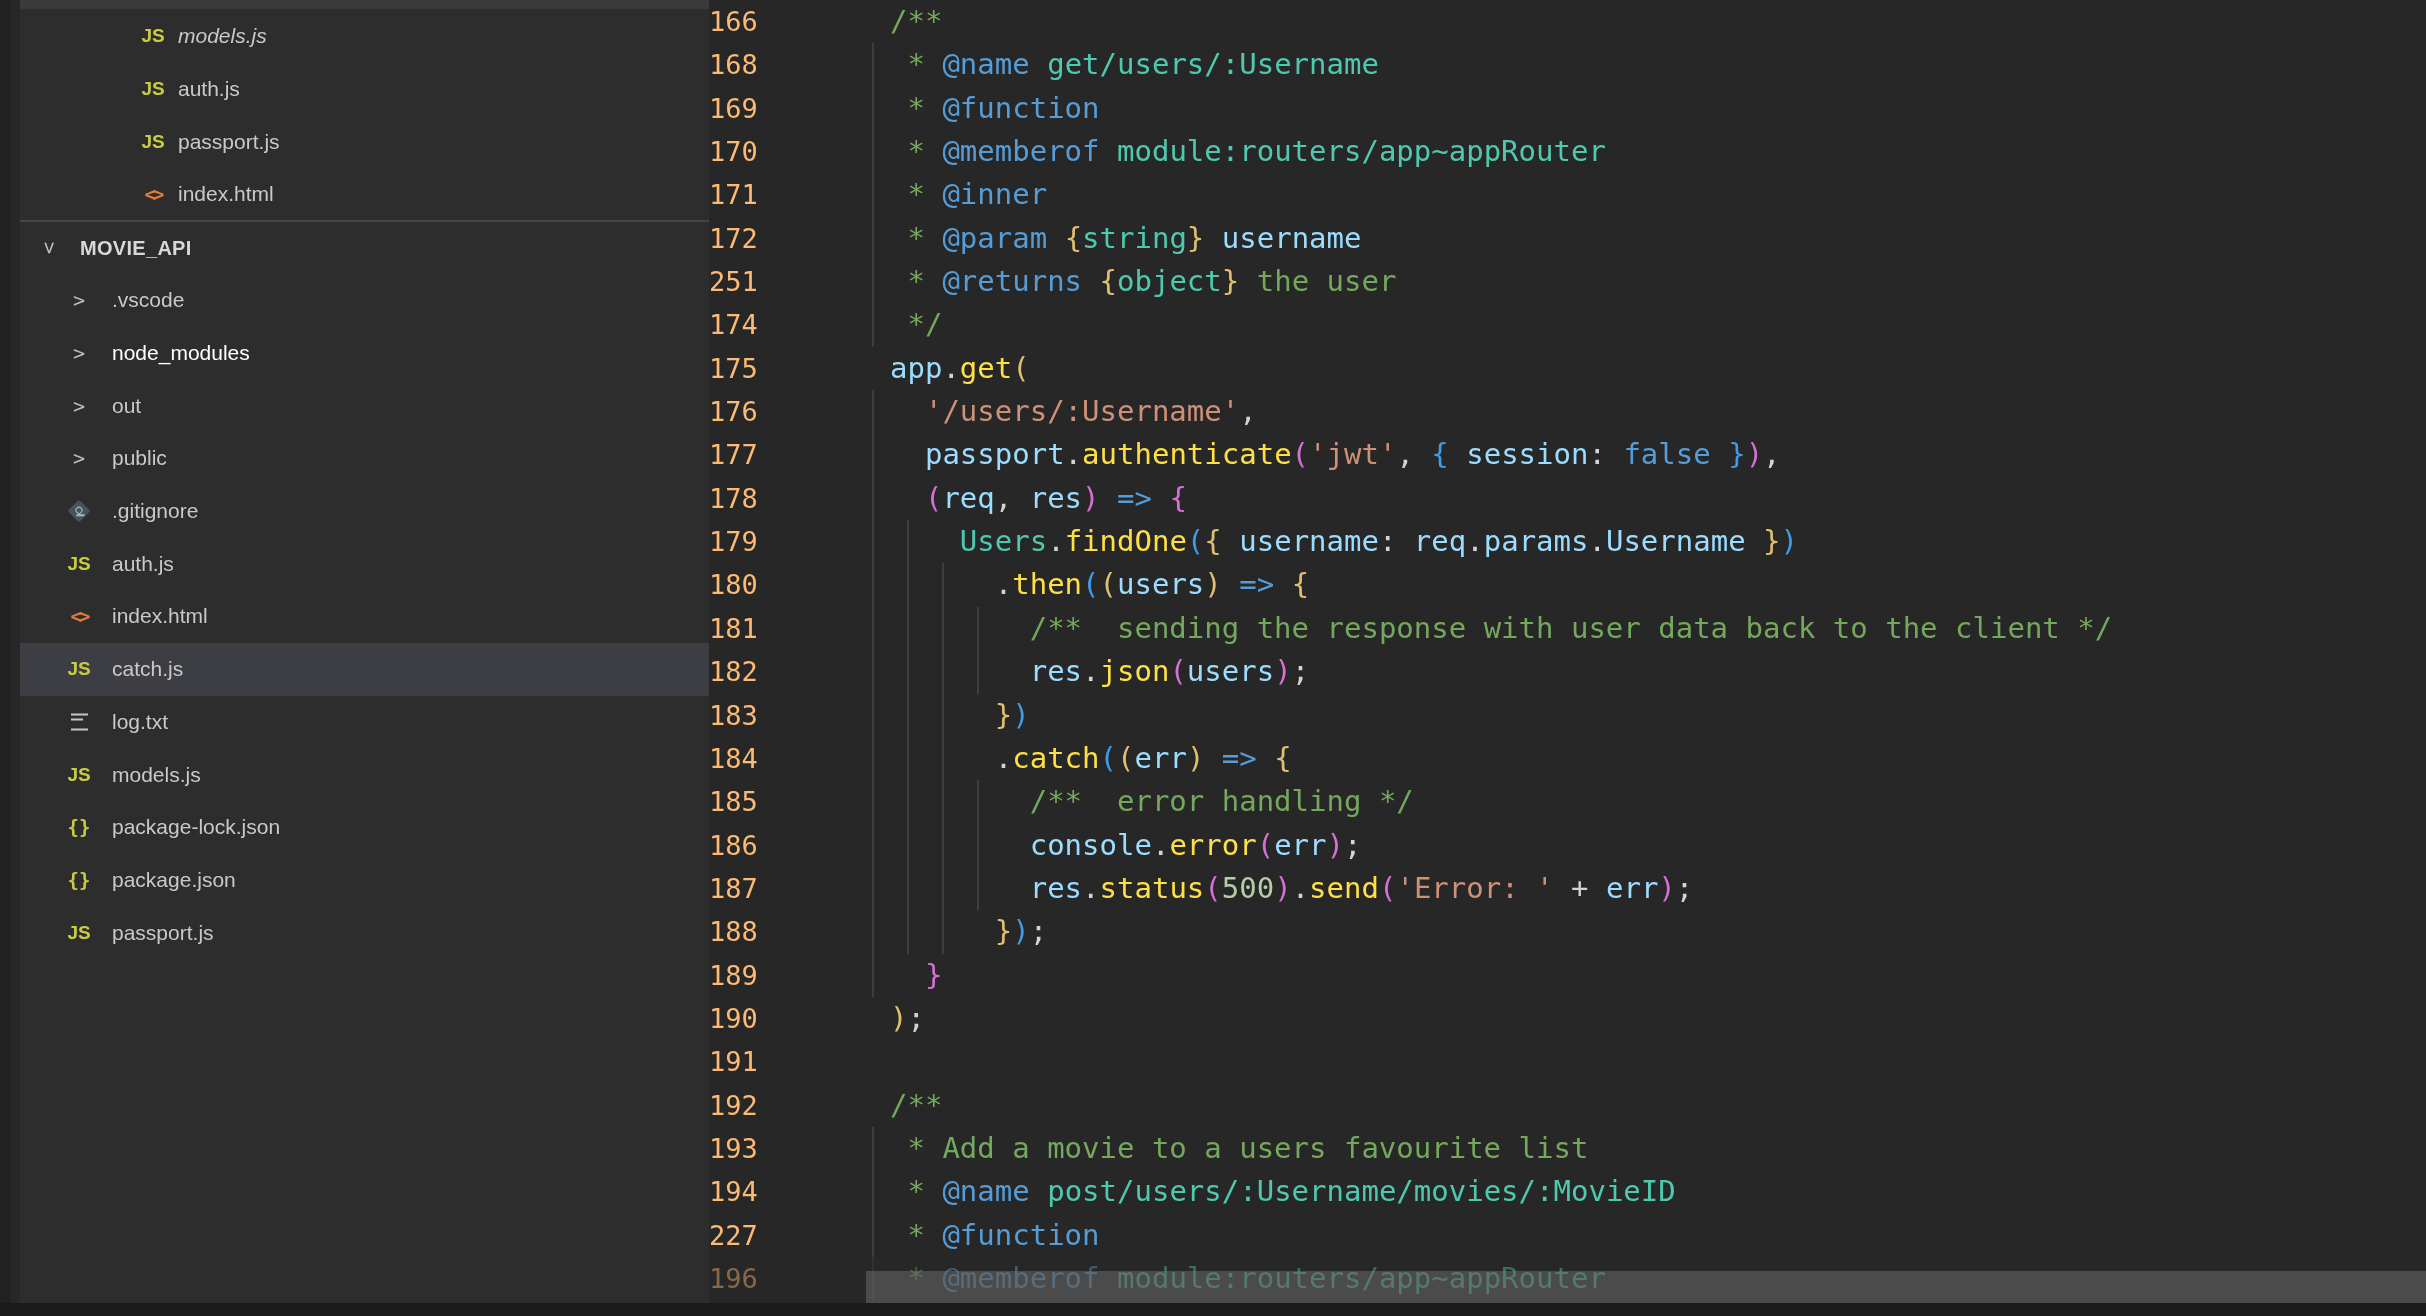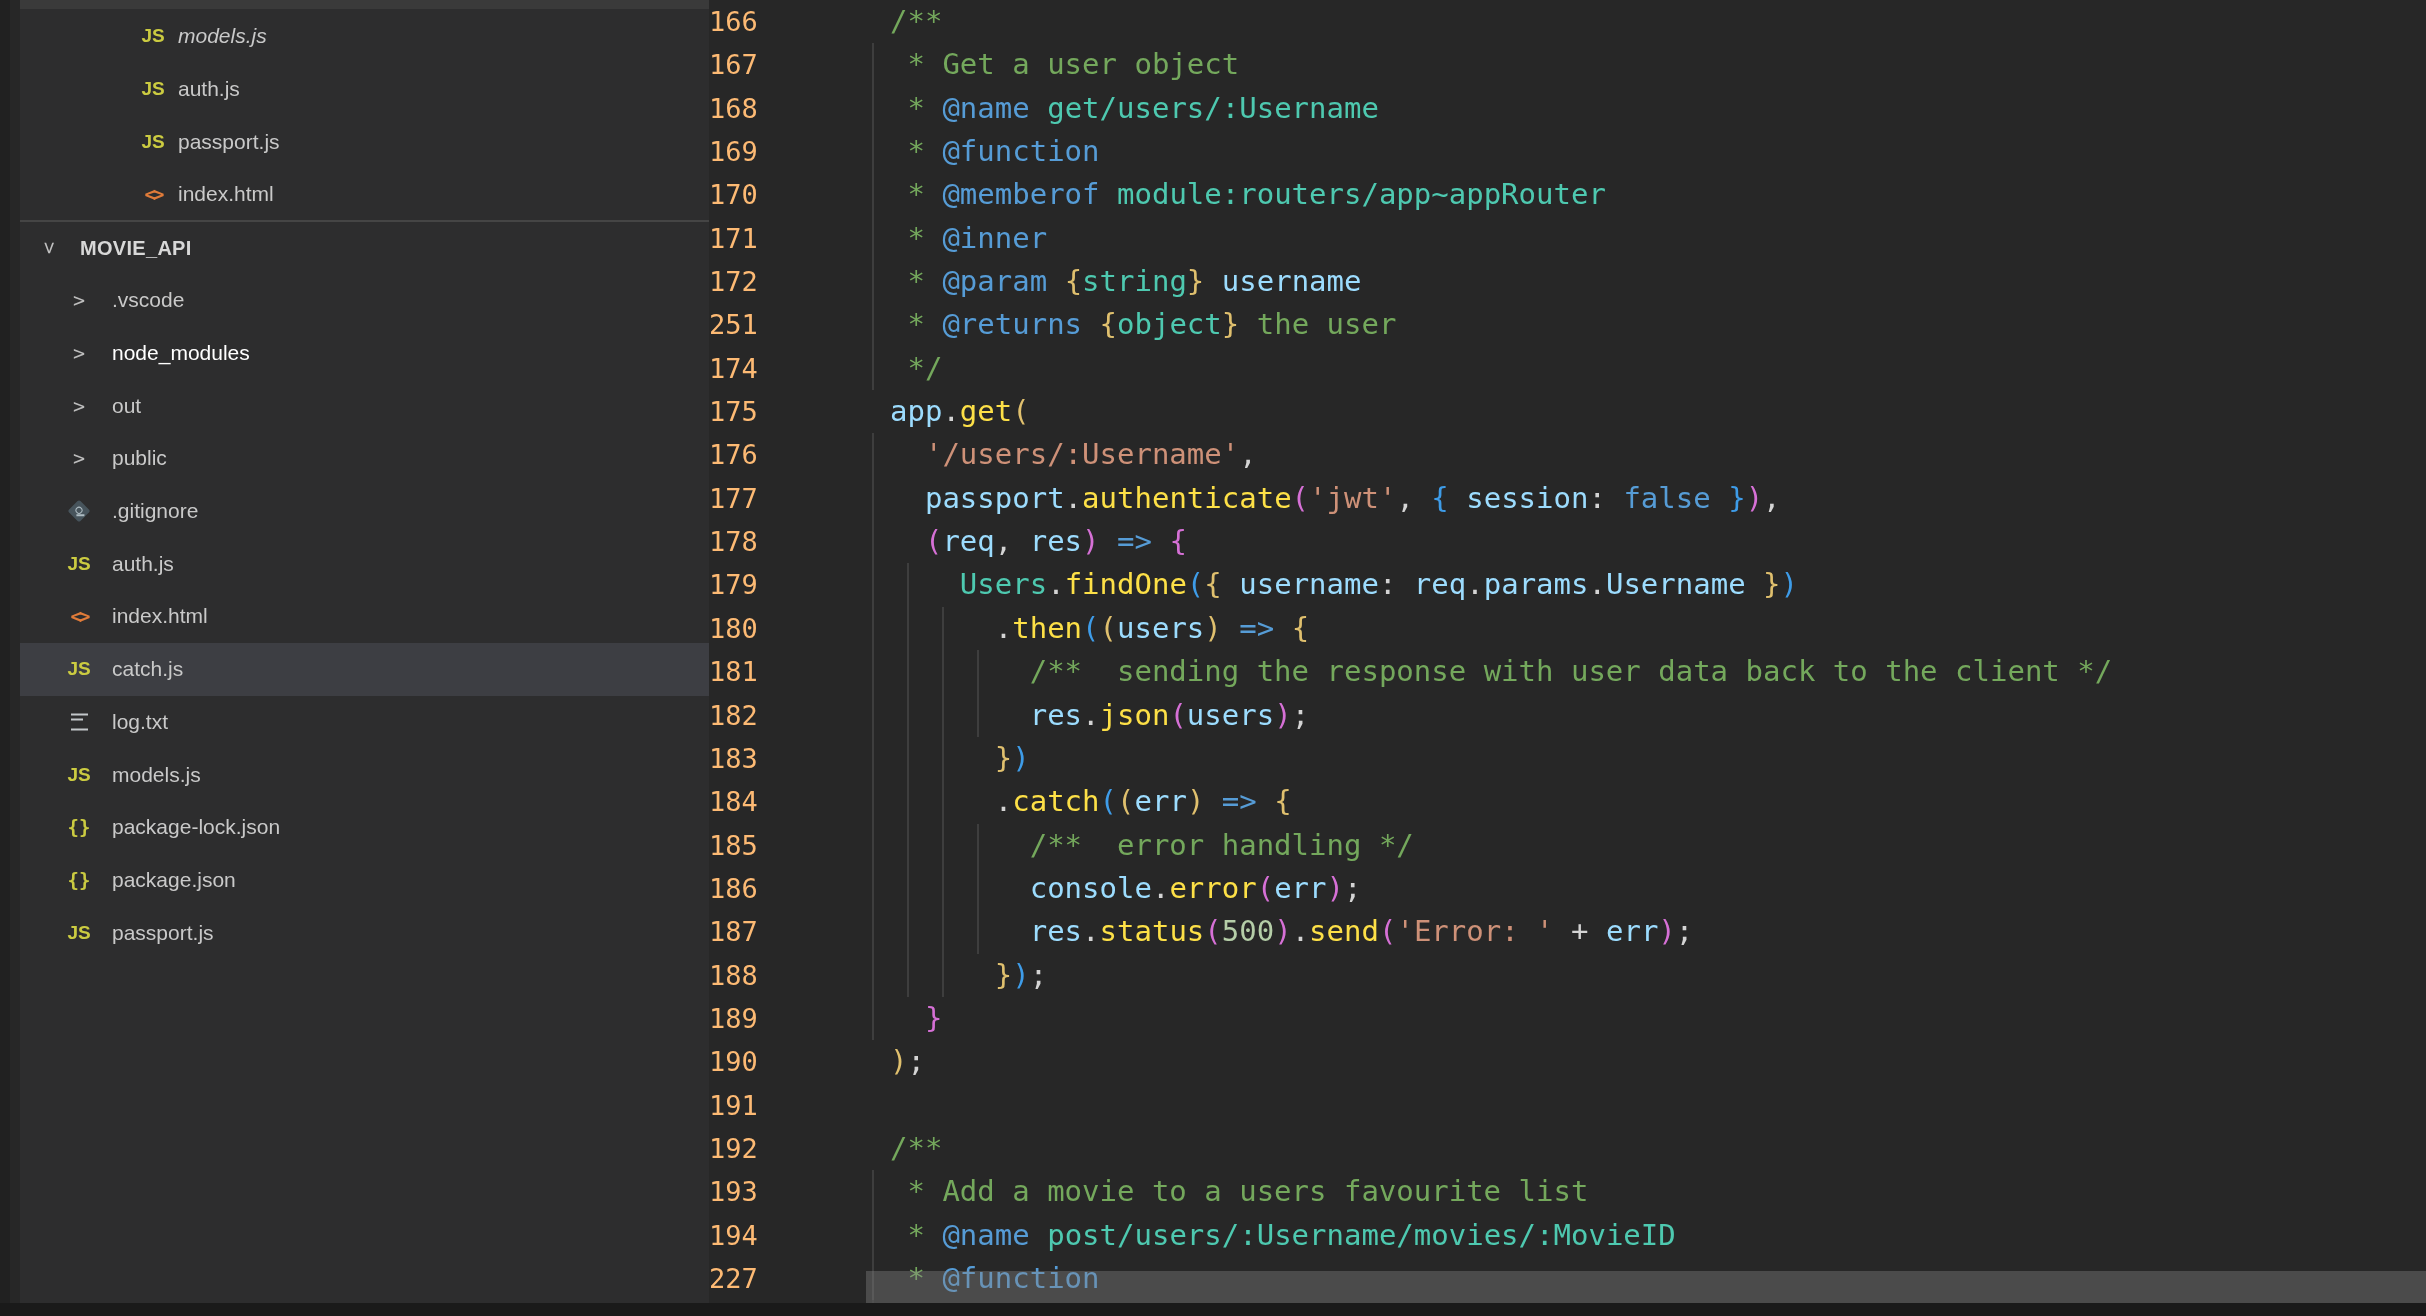--- a/index.html
+++ b/index.html
@@ -174,21 +174,20 @@
             <span class="i-js">JS</span>
           </span>
           <span class="label">passport.js</span>
         </div>
       </div>
   </div>
   <div class="left-strip"></div>
 
   <div class="editor" id="editor">
       <div class="line"><span class="num">166</span><span class="tok-cm">/**</span></div>
-      <div class="line"><span class="guide" style="left: 163px;"></span><span class="num">167</span><span class="tok-cm"> * Get a user object</span></div>
       <div class="line"><span class="guide" style="left: 163px;"></span><span class="num">168</span><span class="tok-cm"> * </span><span class="tok-tag">@name</span><span class="tok-cm"> </span><span class="tok-ent">get/users/:Username</span></div>
       <div class="line"><span class="guide" style="left: 163px;"></span><span class="num">169</span><span class="tok-cm"> * </span><span class="tok-tag">@function</span></div>
       <div class="line"><span class="guide" style="left: 163px;"></span><span class="num">170</span><span class="tok-cm"> * </span><span class="tok-tag">@memberof</span><span class="tok-cm"> </span><span class="tok-ent">module:routers/app~appRouter</span></div>
       <div class="line"><span class="guide" style="left: 163px;"></span><span class="num">171</span><span class="tok-cm"> * </span><span class="tok-tag">@inner</span></div>
       <div class="line"><span class="guide" style="left: 163px;"></span><span class="num">172</span><span class="tok-cm"> * </span><span class="tok-tag">@param</span><span class="tok-cm"> </span><span class="tok-b1">{</span><span class="tok-ent">string</span><span class="tok-b1">}</span><span class="tok-cm"> </span><span class="tok-var">username</span></div>
       <div class="line"><span class="guide" style="left: 163px;"></span><span class="num">251</span><span class="tok-cm"> * </span><span class="tok-tag">@returns</span><span class="tok-cm"> </span><span class="tok-b1">{</span><span class="tok-ent">object</span><span class="tok-b1">}</span><span class="tok-cm"> the user</span></div>
       <div class="line"><span class="guide" style="left: 163px;"></span><span class="num">174</span><span class="tok-cm"> */</span></div>
       <div class="line"><span class="num">175</span><span class="tok-var">app</span><span class="tok-pun">.</span><span class="tok-fn">get</span><span class="tok-b1">(</span></div>
       <div class="line"><span class="guide" style="left: 163px;"></span><span class="num">176</span><span class="tok-pun">  </span><span class="tok-str">'/users/:Username'</span><span class="tok-pun">,</span></div>
       <div class="line"><span class="guide" style="left: 163px;"></span><span class="num">177</span><span class="tok-pun">  </span><span class="tok-var">passport</span><span class="tok-pun">.</span><span class="tok-fn">authenticate</span><span class="tok-b2">(</span><span class="tok-str">'jwt'</span><span class="tok-pun">, </span><span class="tok-b3">{</span><span class="tok-pun"> </span><span class="tok-var">session</span><span class="tok-pun">: </span><span class="tok-tag">false</span><span class="tok-pun"> </span><span class="tok-b3">}</span><span class="tok-b2">)</span><span class="tok-pun">,</span></div>

